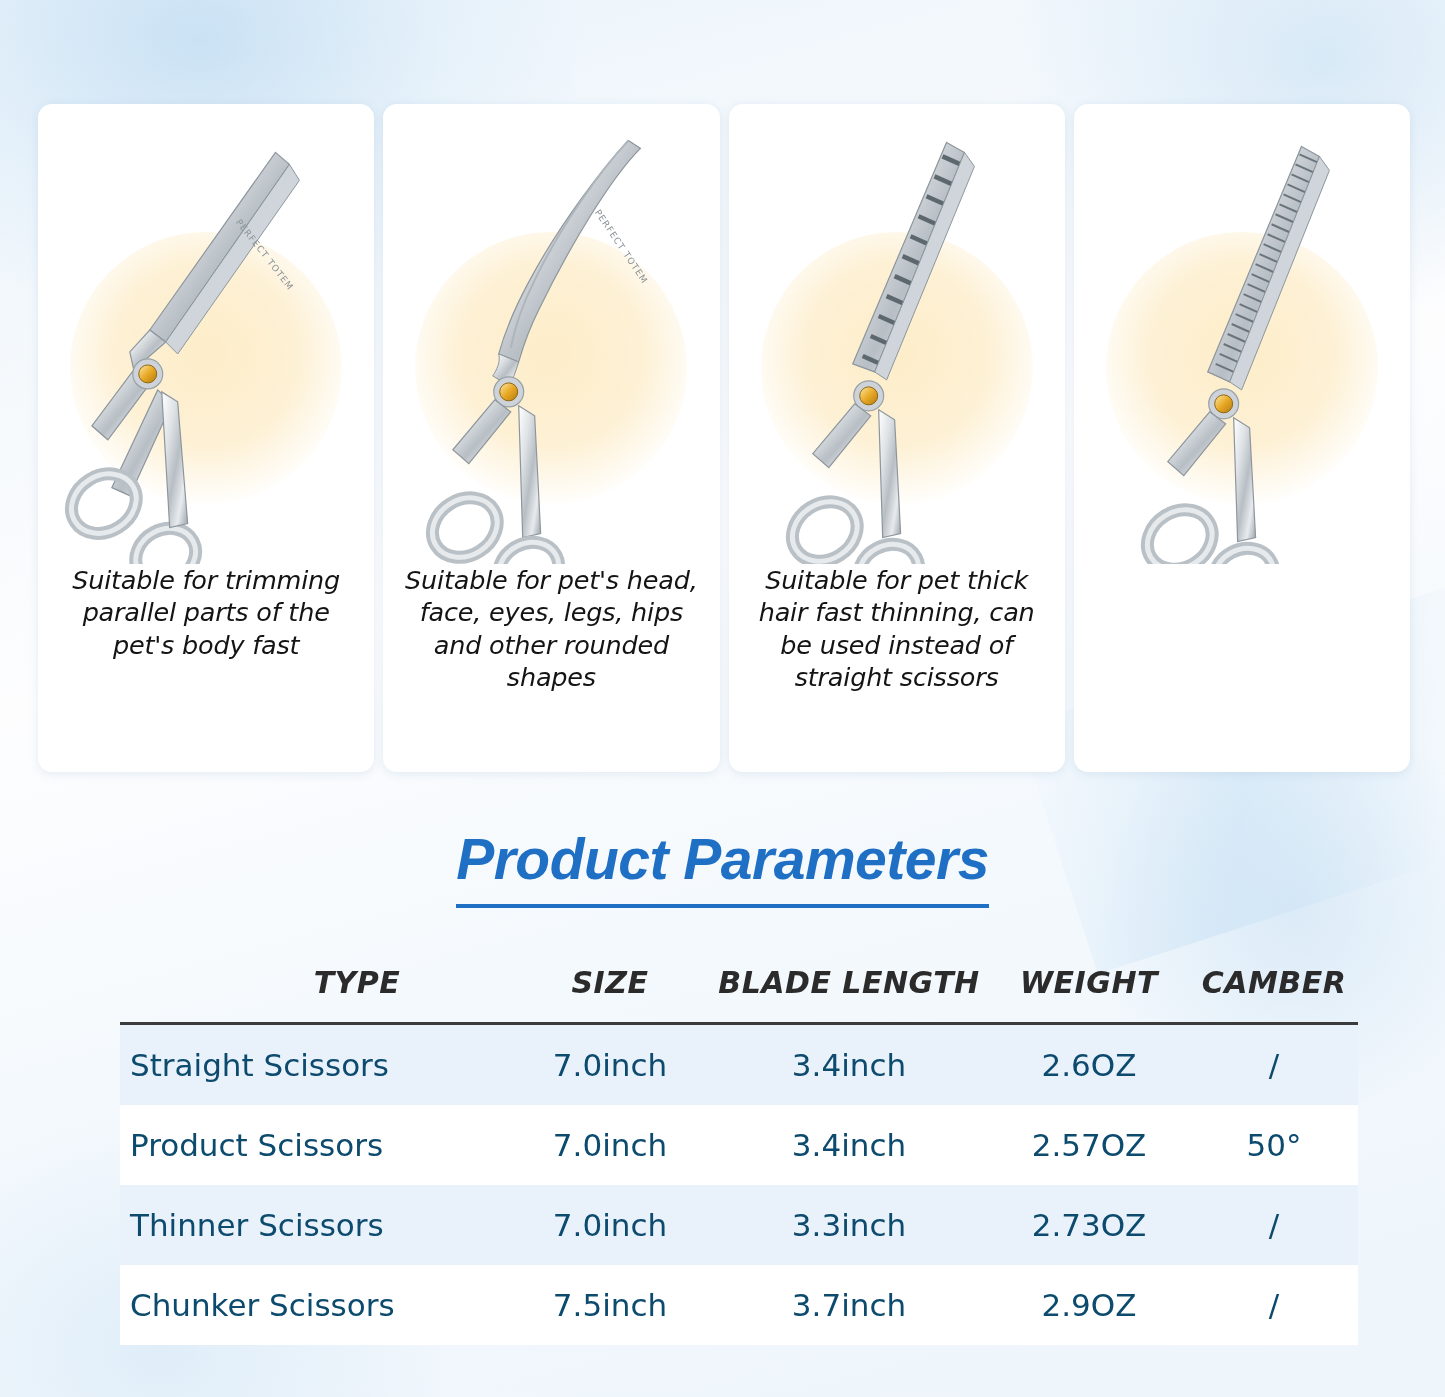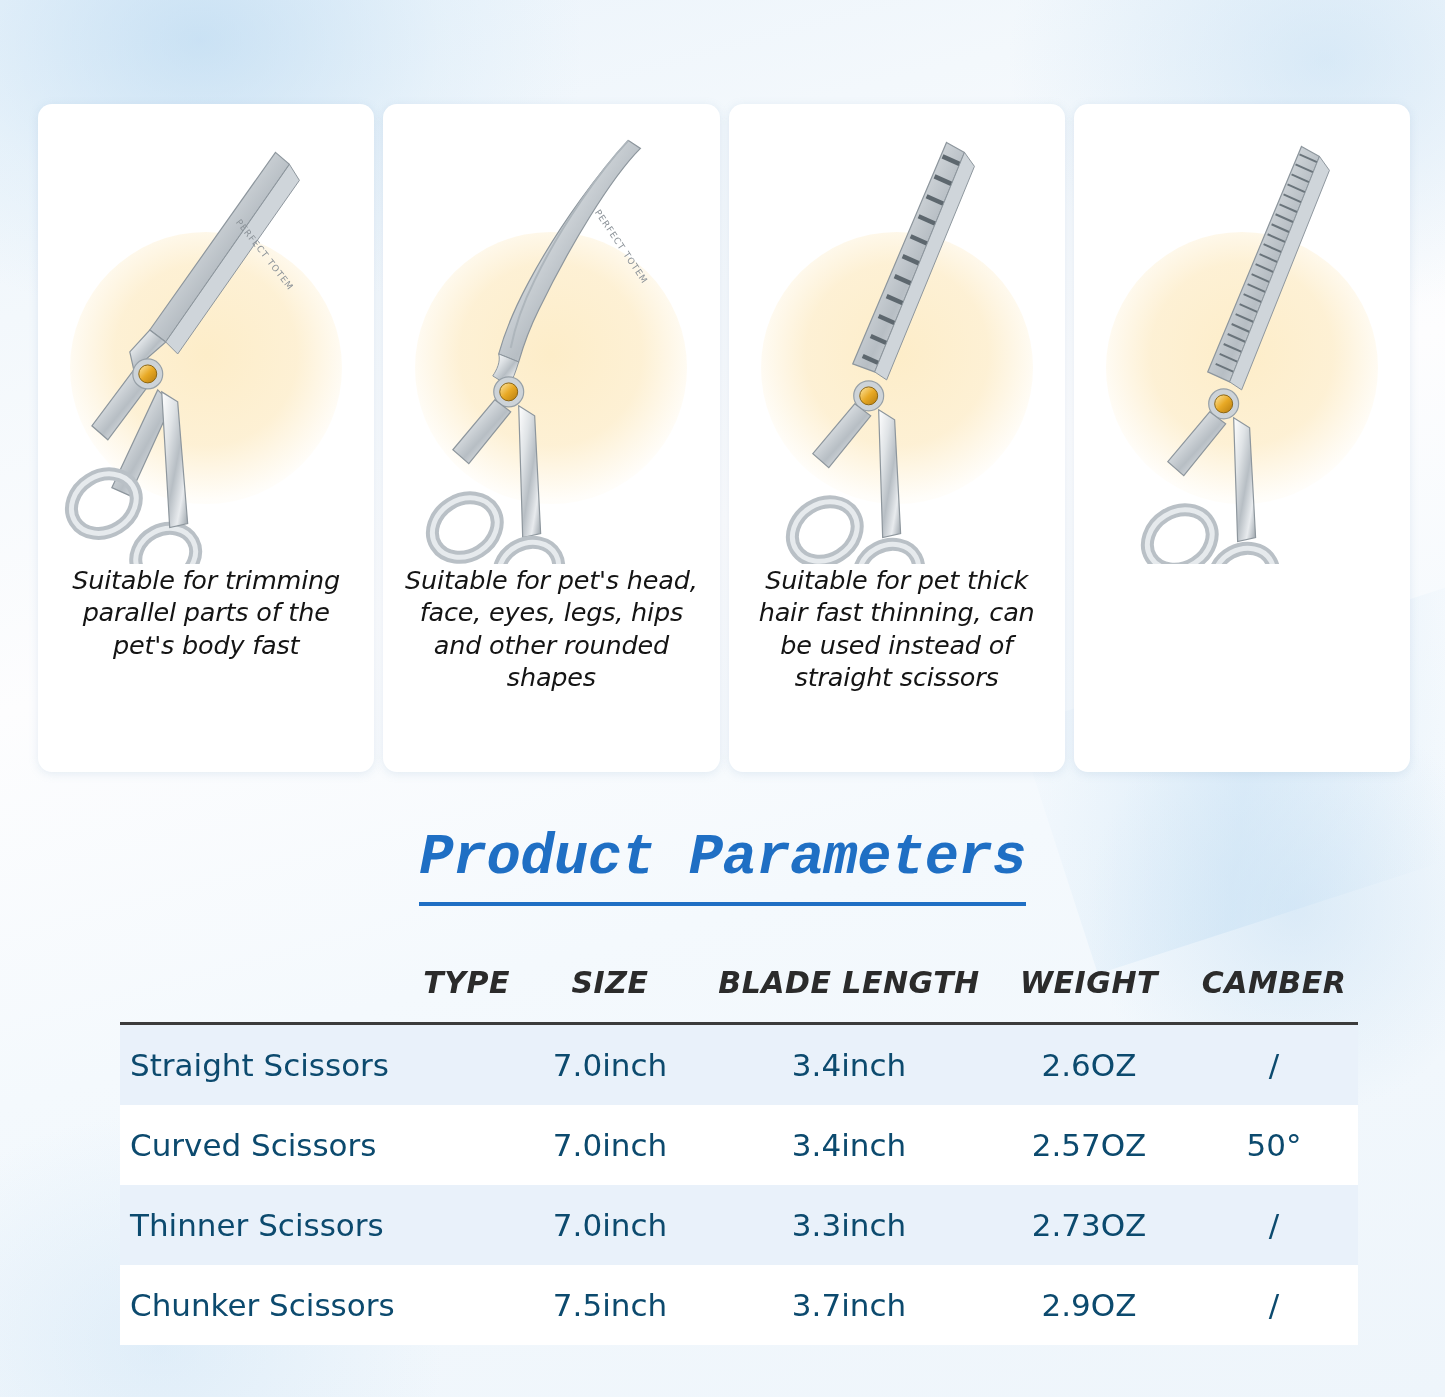--- a/index.html
+++ b/index.html
@@ -110,21 +110,21 @@
   
   .section-title-wrap {
     position: absolute;
     top: 826px;
     left: 0;
     width: 100%;
     text-align: center;
   }
   .section-title {
     display: inline-block;
-    font-family: Liberation Mono, monospace;
+    font-family: Liberation Sans, sans-serif;
     font-weight: bold;
     font-style: italic;
     font-size: 57px;
     color: #1f6fc4;
     letter-spacing: -0.5px;
     padding-bottom: 12px;
     border-bottom: 4px solid #1f6fc4;
   }
 
   
@@ -140,21 +140,21 @@
     font-family: "DejaVu Sans", sans-serif;
     font-weight: bold;
     font-style: italic;
     font-size: 30px;
     color: #2b2b2b;
     letter-spacing: 0.5px;
     padding: 10px 0 22px 0;
     text-align: center;
     border-bottom: 3px solid #3b3b3b;
   }
-  .params-table th.col-type { text-align: right; padding-left: 84px; }
+  .params-table th.col-type { text-align: center; padding-left: 84px; }
   .params-table td {
     font-size: 31px;
     color: #0c4a6e;
     text-align: center;
     padding: 22px 0;
     background: #ffffff;
   }
   .params-table td.col-type { text-align: left; padding-left: 10px; }
   .params-table tr.alt td { background: #e9f1fa; }
   .col-w-type  { width: 390px; }
@@ -395,21 +395,21 @@
   </thead>
   <tbody>
     <tr class="alt">
       <td class="col-type">Straight Scissors</td>
       <td>7.0inch</td>
       <td>3.4inch</td>
       <td>2.6OZ</td>
       <td>/</td>
     </tr>
     <tr>
-      <td class="col-type">Curved Scissors</td>
+      <td class="col-type">Product Scissors</td>
       <td>7.0inch</td>
       <td>3.4inch</td>
       <td>2.57OZ</td>
       <td>50°</td>
     </tr>
     <tr class="alt">
       <td class="col-type"> Thinner Scissors</td>
       <td>7.0inch</td>
       <td>3.3inch</td>
       <td>2.73OZ</td>

